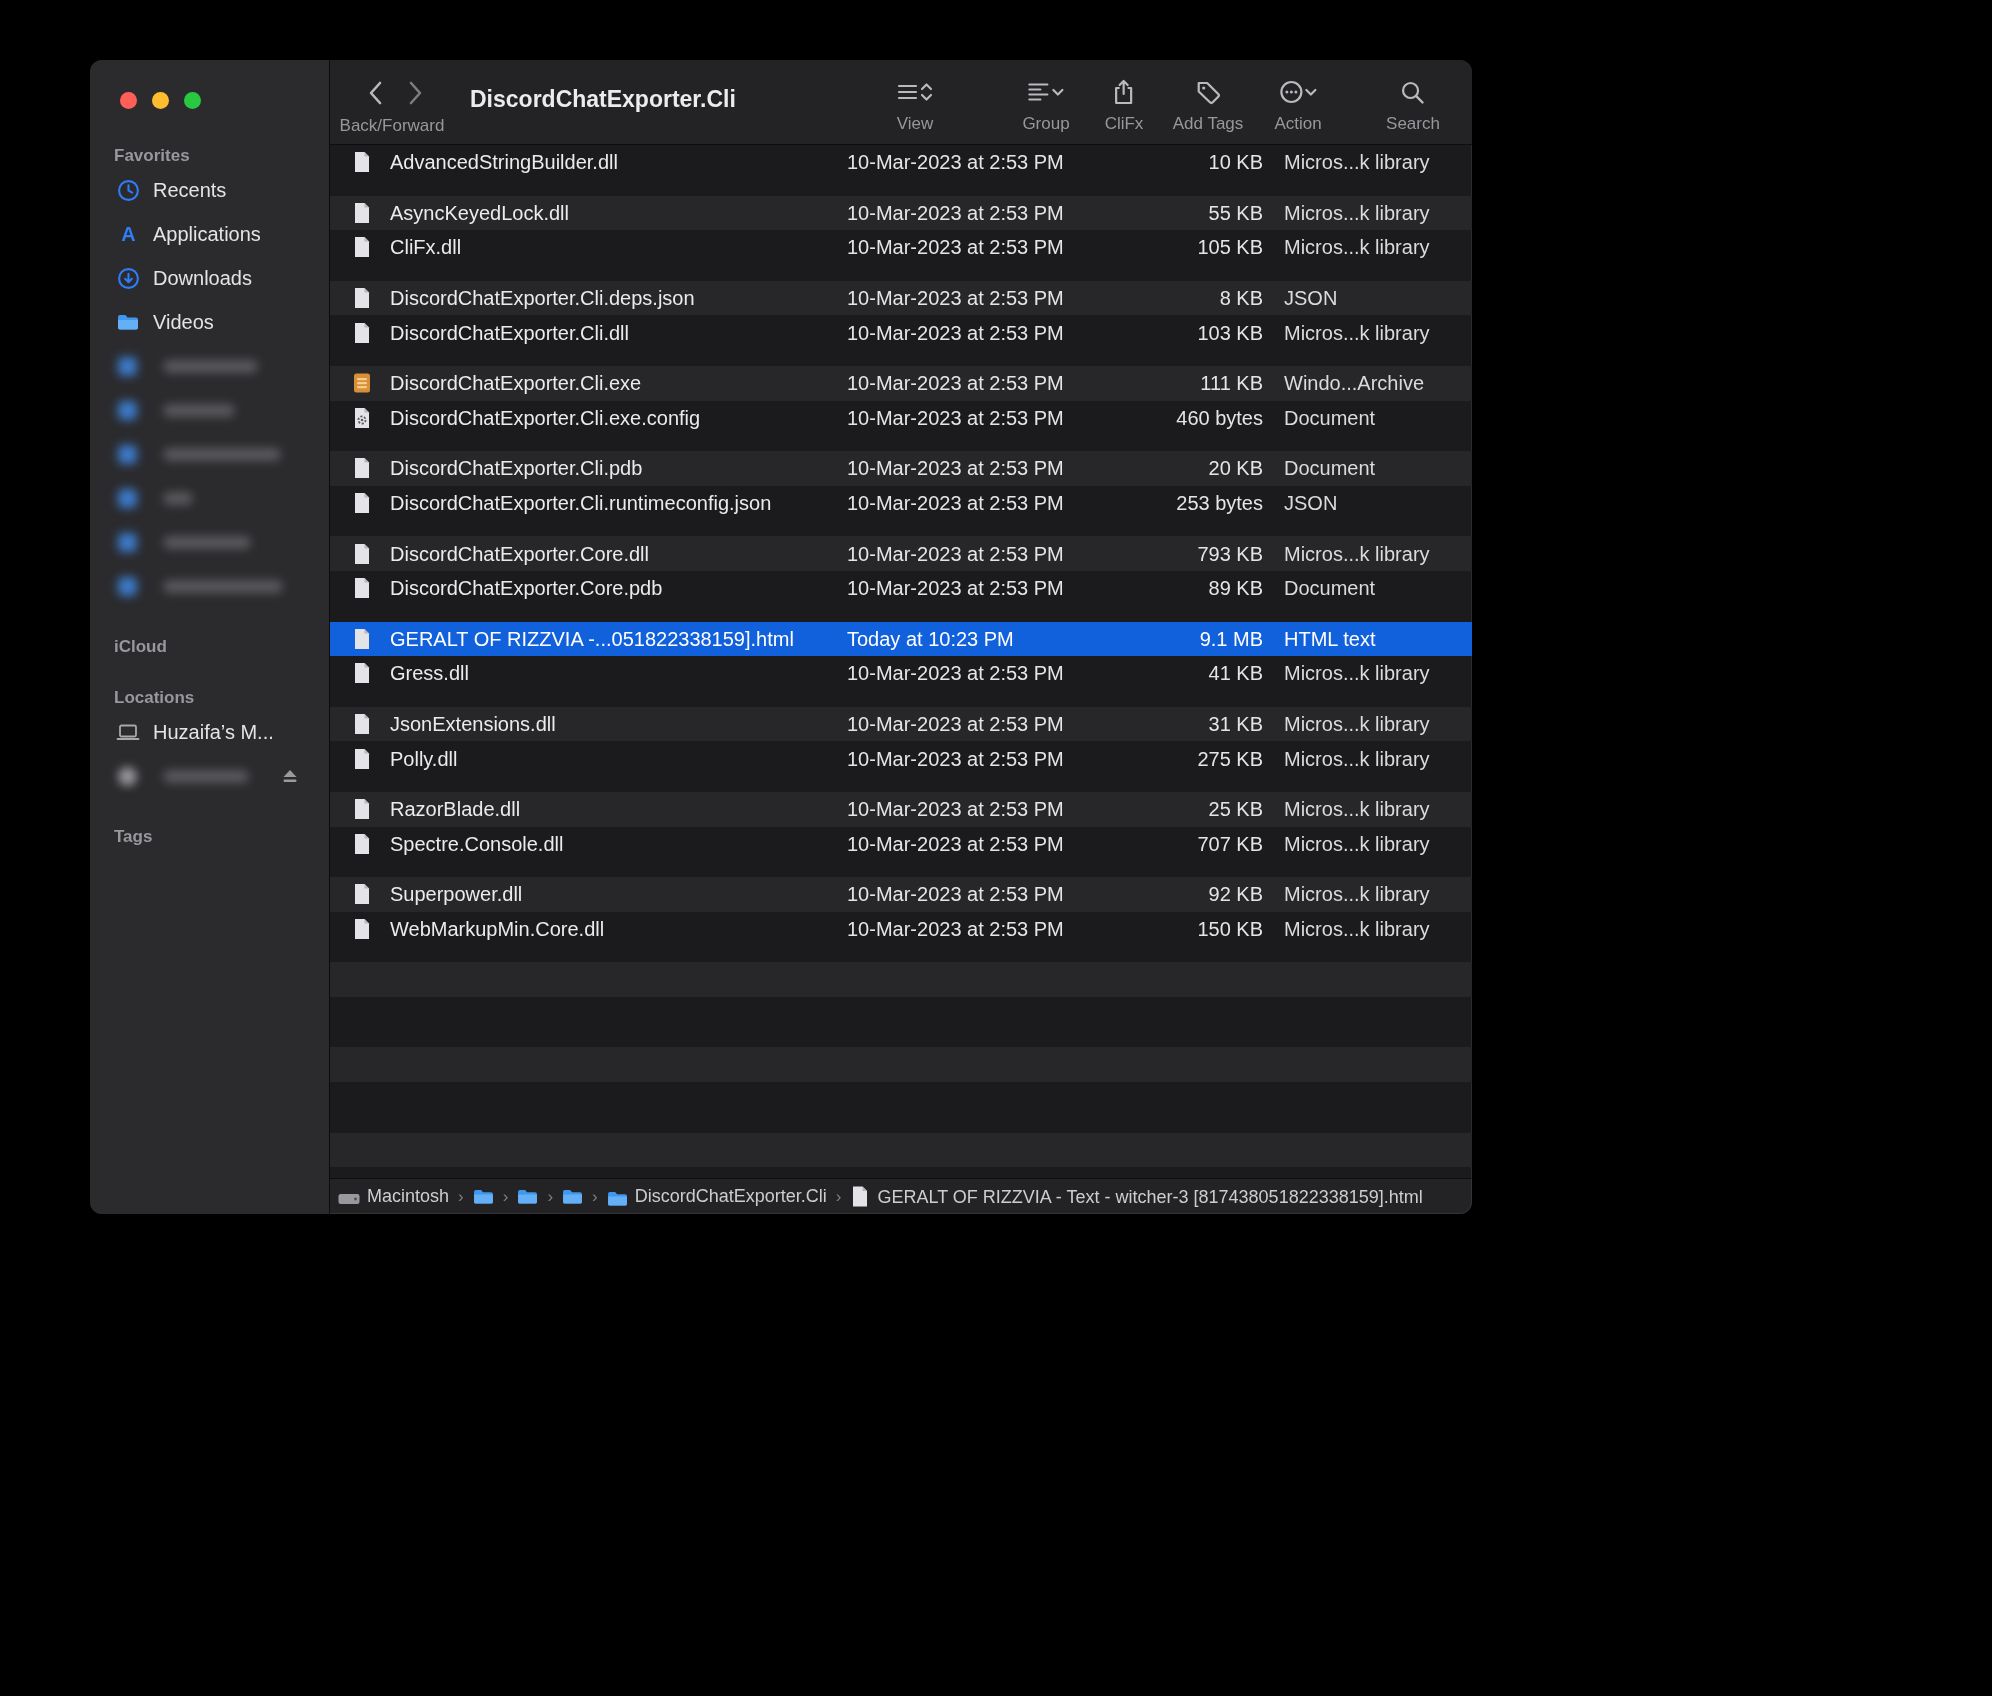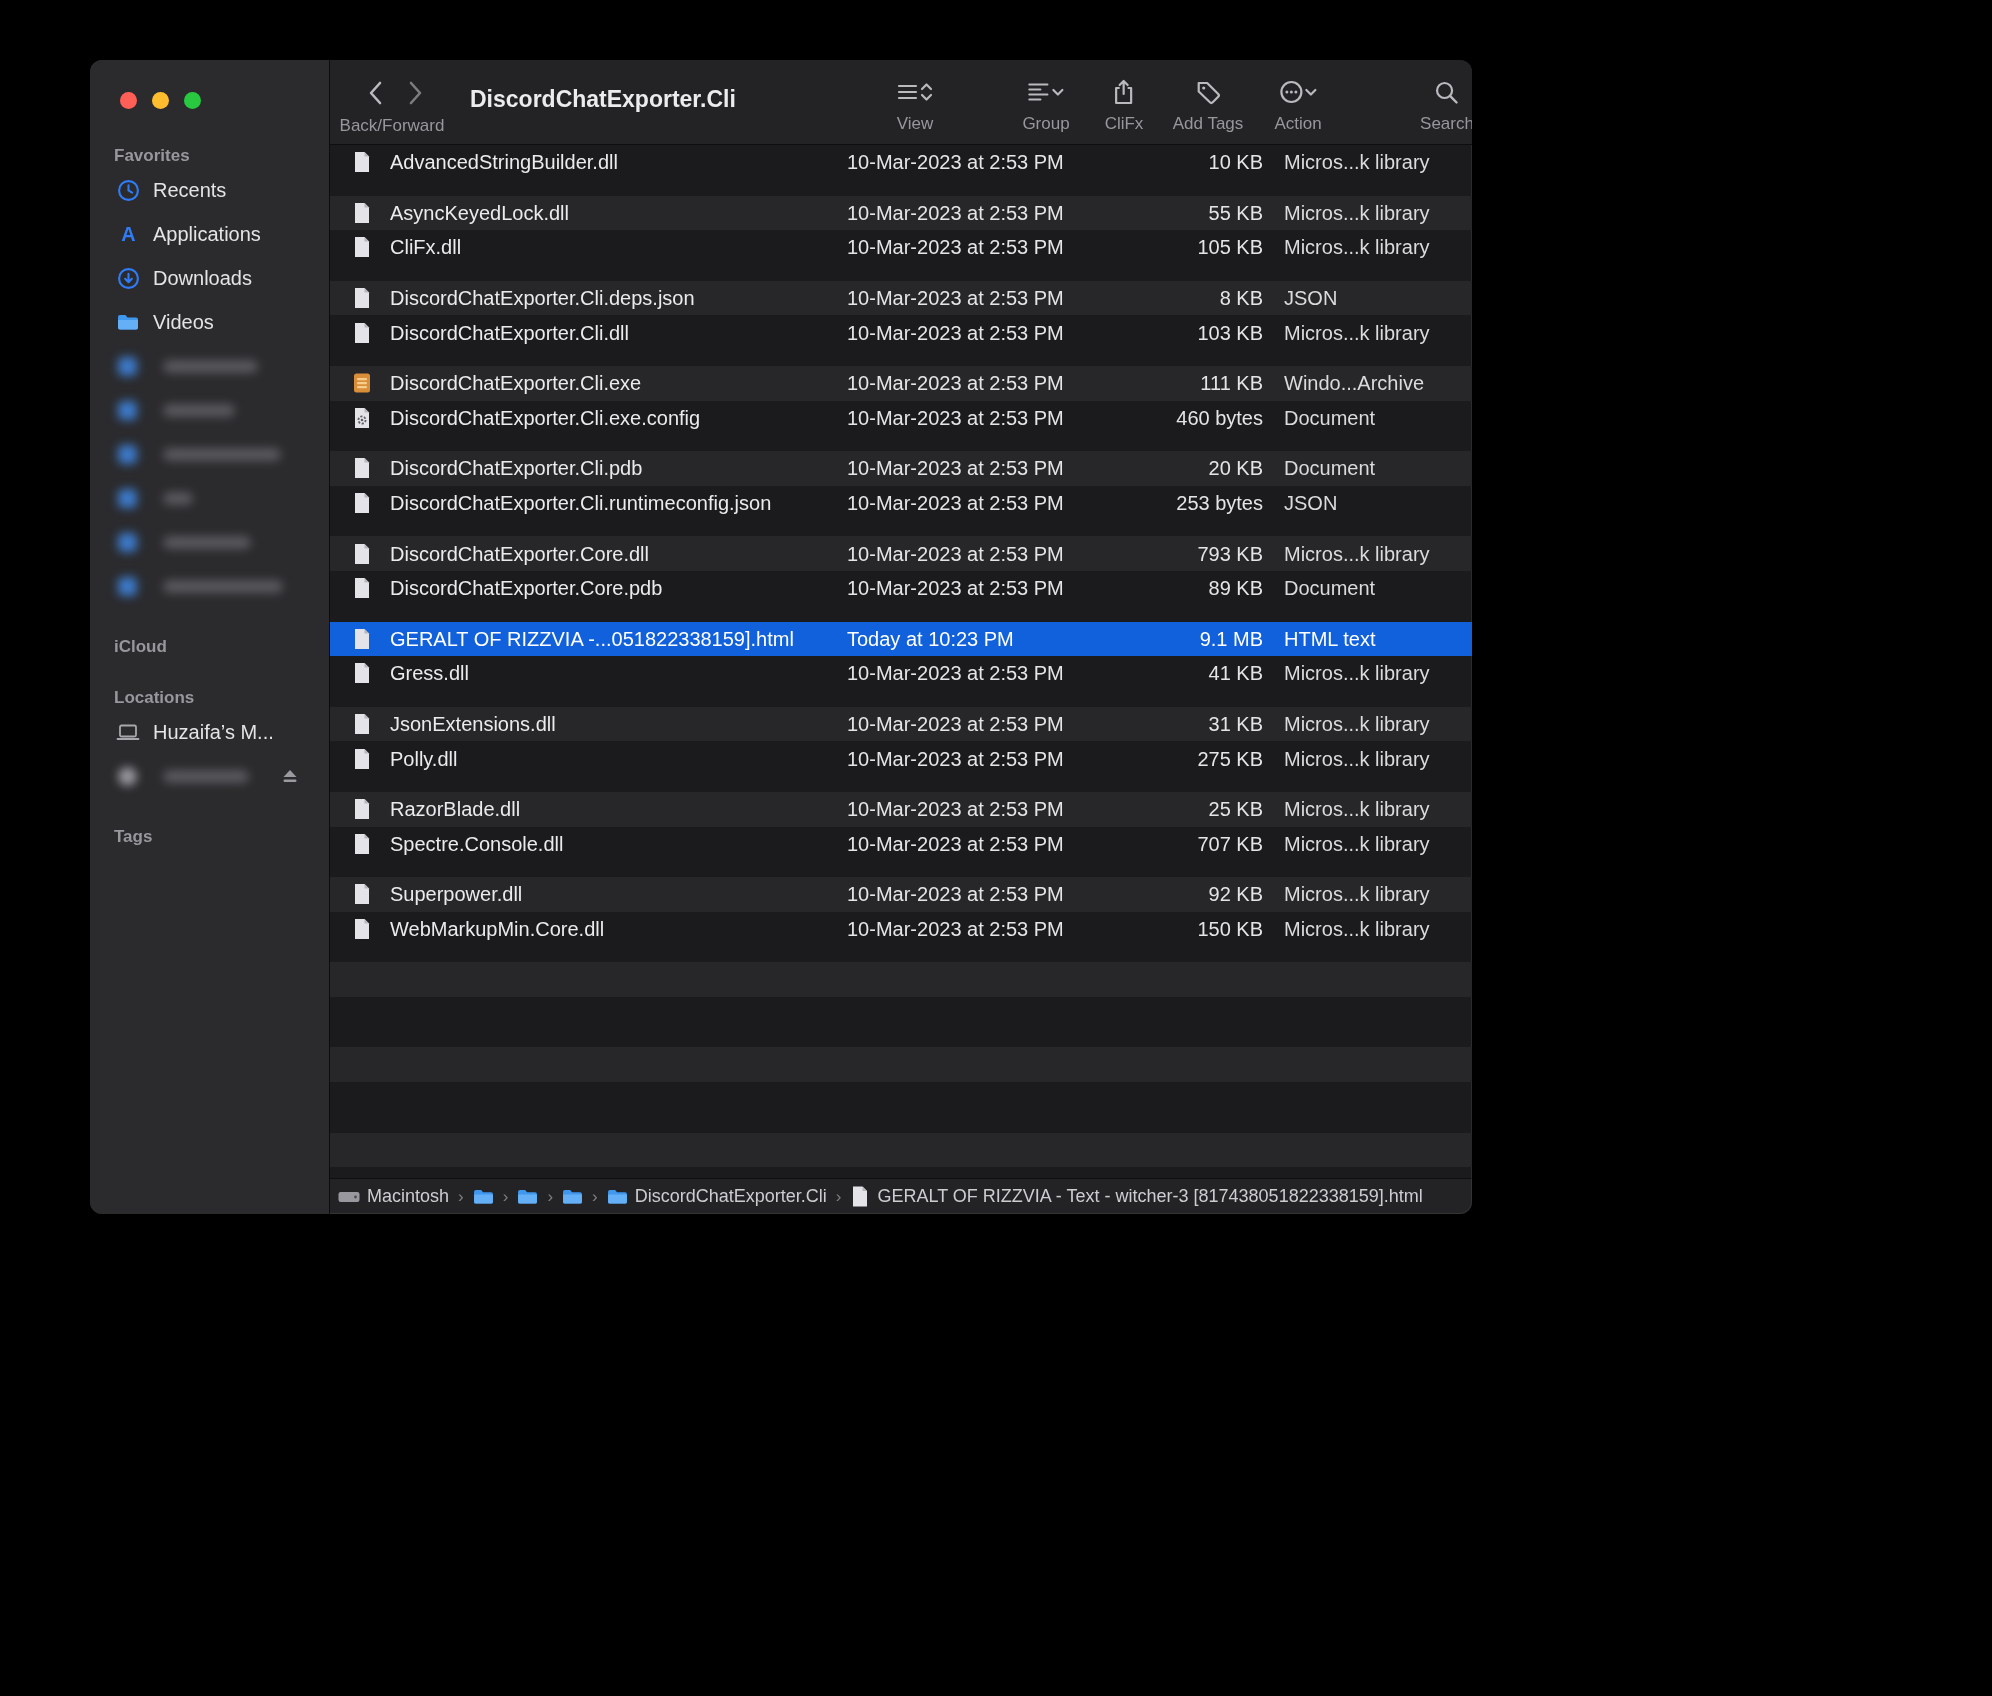--- a/index.html
+++ b/index.html
@@ -33,21 +33,21 @@
   .toolbar { height:85px; flex:none; background:#232326; position:relative; border-bottom:1px solid #0e0e10; }
   .nav-group { position:absolute; left:0; top:0; width:124px; height:85px; }
   .nav-btn { position:absolute; top:20px; display:flex; }
   .nav-btn.back { left:38px; }
   .nav-btn.fwd  { left:78px; }
   .nav-label { position:absolute; top:56px; left:0; width:124px; text-align:center; font-size:17px; color:#97979c; }
   .win-title { position:absolute; left:140px; top:24px; height:30px; line-height:30px; font-size:23px; font-weight:700; color:#ececef; white-space:nowrap; }
   .tool-btn { position:absolute; top:16px; transform:translateX(-50%); display:flex; flex-direction:column; align-items:center; gap:6px; cursor:default; }
   .tool-icon { height:32px; display:flex; align-items:center; }
   .tool-label { font-size:17px; color:#97979c; line-height:20px; white-space:nowrap; }
-  .tb-view{left:585px;text-align:right;} .tb-group{left:716px;} .tb-share{left:794px;} .tb-tags{left:878px;} .tb-action{left:968px;} .tb-search{left:1117px;}
+  .tb-view{left:585px;text-align:right;} .tb-group{left:716px;} .tb-share{left:794px;} .tb-tags{left:878px;} .tb-action{left:968px;} .tb-search{left:1083px;}
   
   .colhead { height:47px; flex:none; background:#232326; position:relative; border-bottom:1px solid #0e0e10; font-size:18px; }
   .colhead > span { position:absolute; top:50%; transform:translateY(-50%); color:#c6c6ca; white-space:nowrap; }
   .h-name { left:60px; font-weight:700; color:#e6e6e9; }
   .h-sort { left:480px; display:flex; }
   .h-date { left:517px; }
   .h-size { left:805px; }
   .h-kind { left:954px; }
   .col-sep { position:absolute; top:10px; bottom:10px; width:1px; background:#3c3c41; }
   .s1{left:500px;} .s2{left:790px;} .s3{left:938px;}
@@ -57,21 +57,21 @@
   .row.alt { background:#27272a;margin-top:16px; }
   .row.selected { background:var(--selection_blue,#1261dc); }
   .row-icon { position:absolute; left:22px; top:50%; transform:translateY(-50%); display:flex; }
   .c-name { position:absolute; left:60px; top:50%; transform:translateY(-50%); max-width:425px; white-space:nowrap; overflow:hidden; color:#ebebee; }
   .c-date { position:absolute; left:517px; top:50%; transform:translateY(-50%); white-space:nowrap; color:#e5e5e8; }
   .c-size { position:absolute; left:770px; width:163px; text-align:right; top:50%; transform:translateY(-50%); white-space:nowrap; color:#e5e5e8; }
   .c-kind { position:absolute; left:954px; width:182px; top:50%; transform:translateY(-50%); white-space:nowrap; overflow:hidden; color:#dbdbde; }
   .row.selected .c-name, .row.selected .c-date, .row.selected .c-size, .row.selected .c-kind { color:#fff; }
   
   .pathbar { height:36px; flex:none; background:#232326; border-top:1px solid #0e0e10; display:flex; align-items:center; padding-left:8px; font-size:18px; color:#cdcdd1; overflow:hidden; }
-  .crumb { display:flex; align-items:center; gap:7px; white-space:nowrap; }
+  .crumb { display:flex; align-items:flex-end; gap:7px; white-space:nowrap; }
   .crumb-icon { display:flex; flex:none; }
   .crumb-sep { margin:0 9px; color:#7e7e84; font-size:17px; }
 </style>
 </head>
 <body>
 
 <div class="window">
 
   <div class="sidebar">
     <div class="traffic">

